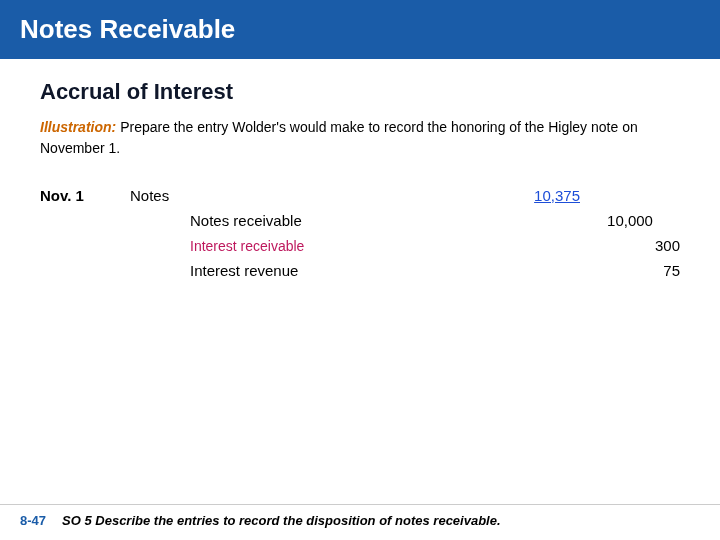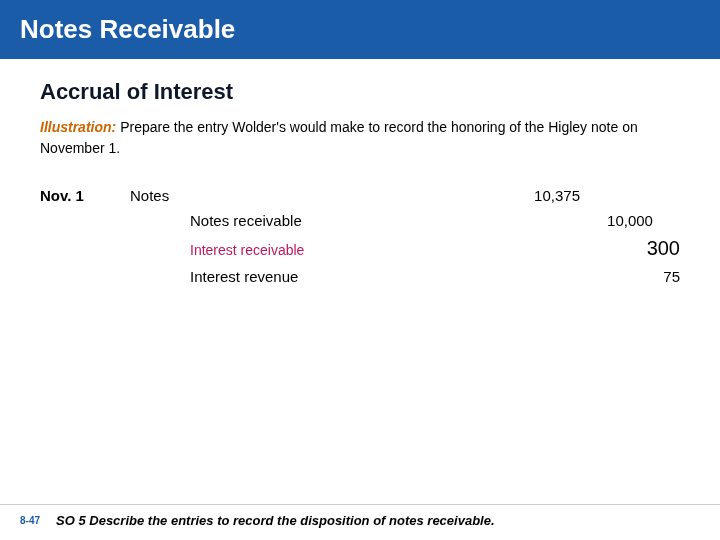--- a/index.html
+++ b/index.html
@@ -70,21 +70,21 @@
       left: 0;
       right: 0;
       display: flex;
       align-items: center;
       padding: 0 20px;
       border-top: 1px solid #ccc;
       padding-top: 8px;
     }
 
     .footer-slide {
-      font-size: 10px;
+      font-size: 13px;
       font-weight: bold;
       color: #1a5ca8;
       margin-right: 16px;
       flex-shrink: 0;
     }
 
     .footer-text {
       font-size: 13px;
       font-style: italic;
       font-weight: bold;
@@ -108,36 +108,36 @@
       <span class="label">Illustration:</span>
       <span>  Prepare the entry Wolder's would make to record the honoring of the Higley note on November 1.</span>
     </div>
 
     <table class="journal-entry" style="border-collapse: collapse; width: 100%;">
       <tbody>
 
         <tr>
           <td style="width:80px; font-size:15px; font-weight:bold; color:#000; padding: 4px 0; vertical-align:baseline;margin-top:20px;">Nov. 1</td>
           <td style="font-size:15px; color:#000; padding: 4px 10px; vertical-align:baseline;">Notes</td>
-          <td style="width:120px; text-align:right; font-size:15px; color:#000000; padding: 4px 0; vertical-align:baseline;">10,375</td>
+          <td style="width:120px; text-align:right; font-size:15px; color:#1d4ed8; padding: 4px 0; vertical-align:baseline;text-decoration:underline;">10,375</td>
           <td style="width:100px; text-align:right; font-size:15px; color:#000; padding: 4px 0; vertical-align:baseline;"></td>
         </tr>
 
         <tr>
           <td style="width:80px; font-size:15px; color:#000; padding: 4px 0; vertical-align:baseline;"></td>
           <td style="font-size:15px; color:#000; padding: 4px 10px 4px 70px; vertical-align:baseline;">Notes receivable</td>
           <td style="width:120px; text-align:right; font-size:15px; color:#000; padding: 4px 0; vertical-align:baseline;"></td>
           <td style="width:100px; text-align:center; font-size:15px; color:#000; padding: 4px 0; vertical-align:baseline;">10,000</td>
         </tr>
 
         <tr>
           <td style="width:80px; font-size:15px; color:#000; padding: 4px 0; vertical-align:baseline;"></td>
           <td style="font-size:14px; color:#be185d; padding: 4px 10px 4px 70px; vertical-align:baseline;">Interest receivable</td>
           <td style="width:120px; text-align:right; font-size:15px; color:#000; padding: 4px 0; vertical-align:baseline;"></td>
-          <td style="width:100px; text-align:right; font-size:20px; color:#000; padding: 4px 0; vertical-align:baseline;">300</td>
+          <td style="width:100px; text-align:right; font-size:15px; color:#000; padding: 4px 0; vertical-align:baseline;">300</td>
         </tr>
 
         <tr>
           <td style="width:80px; font-size:15px; color:#000; padding: 4px 0; vertical-align:baseline;"></td>
           <td style="font-size:15px; color:#000; padding: 4px 10px 4px 70px; vertical-align:baseline;">Interest revenue</td>
           <td style="width:120px; text-align:right; font-size:15px; color:#000; padding: 4px 0; vertical-align:baseline;"></td>
           <td style="width:100px; text-align:right; font-size:15px; color:#000; padding: 4px 0; vertical-align:baseline;">75</td>
         </tr>
       </tbody>
     </table>

